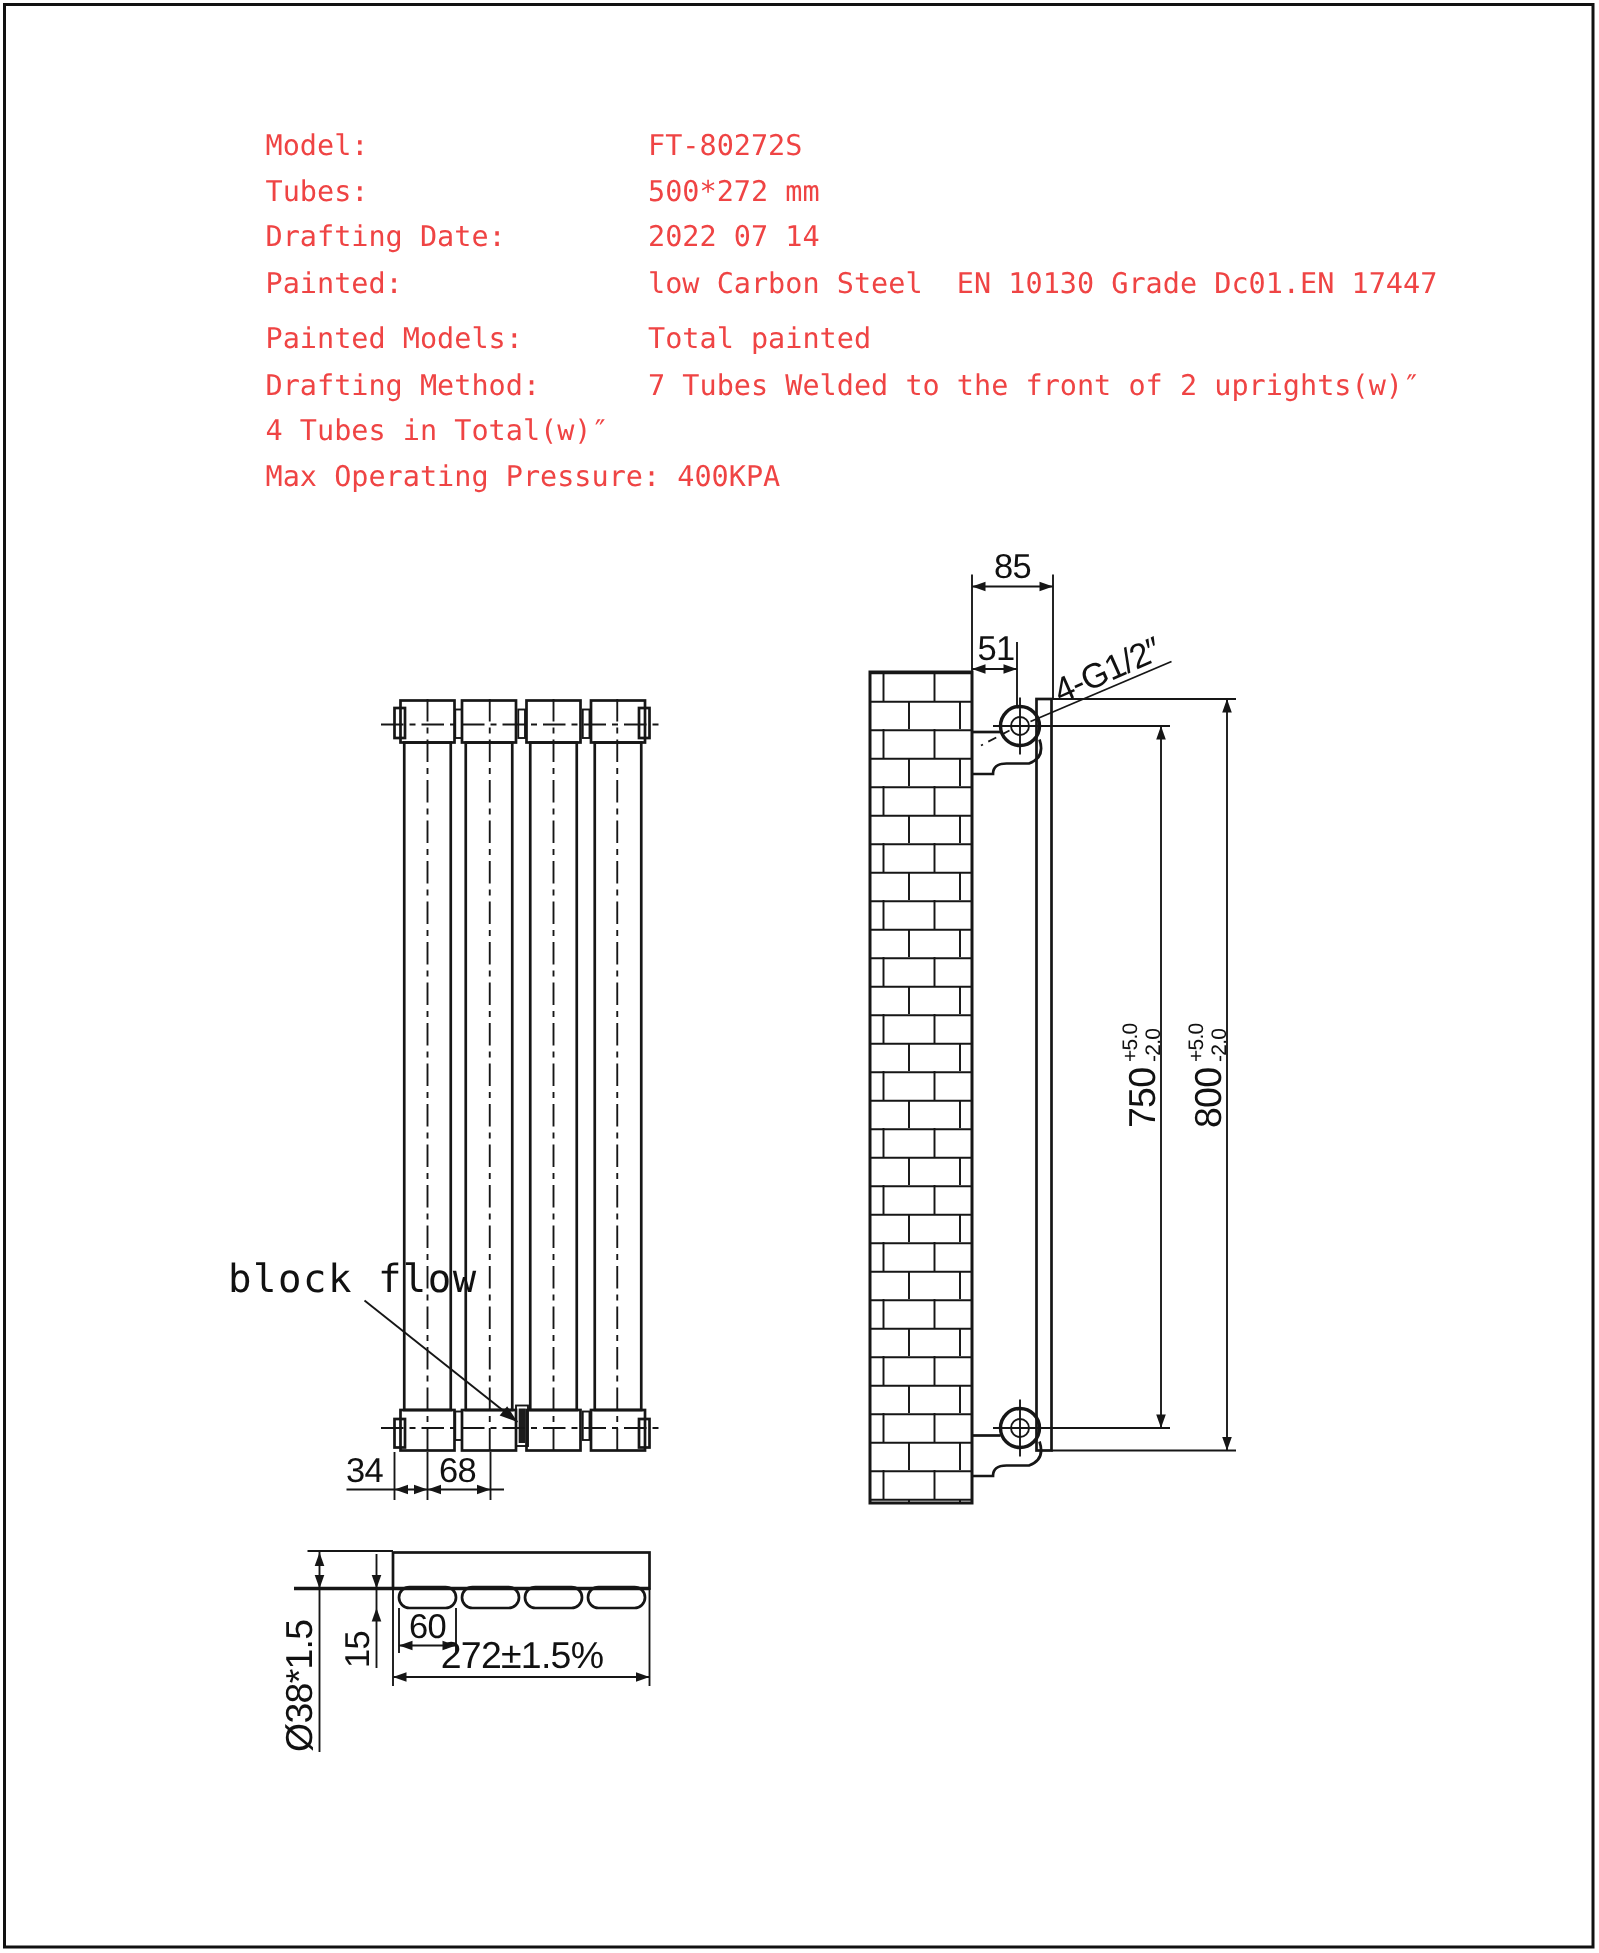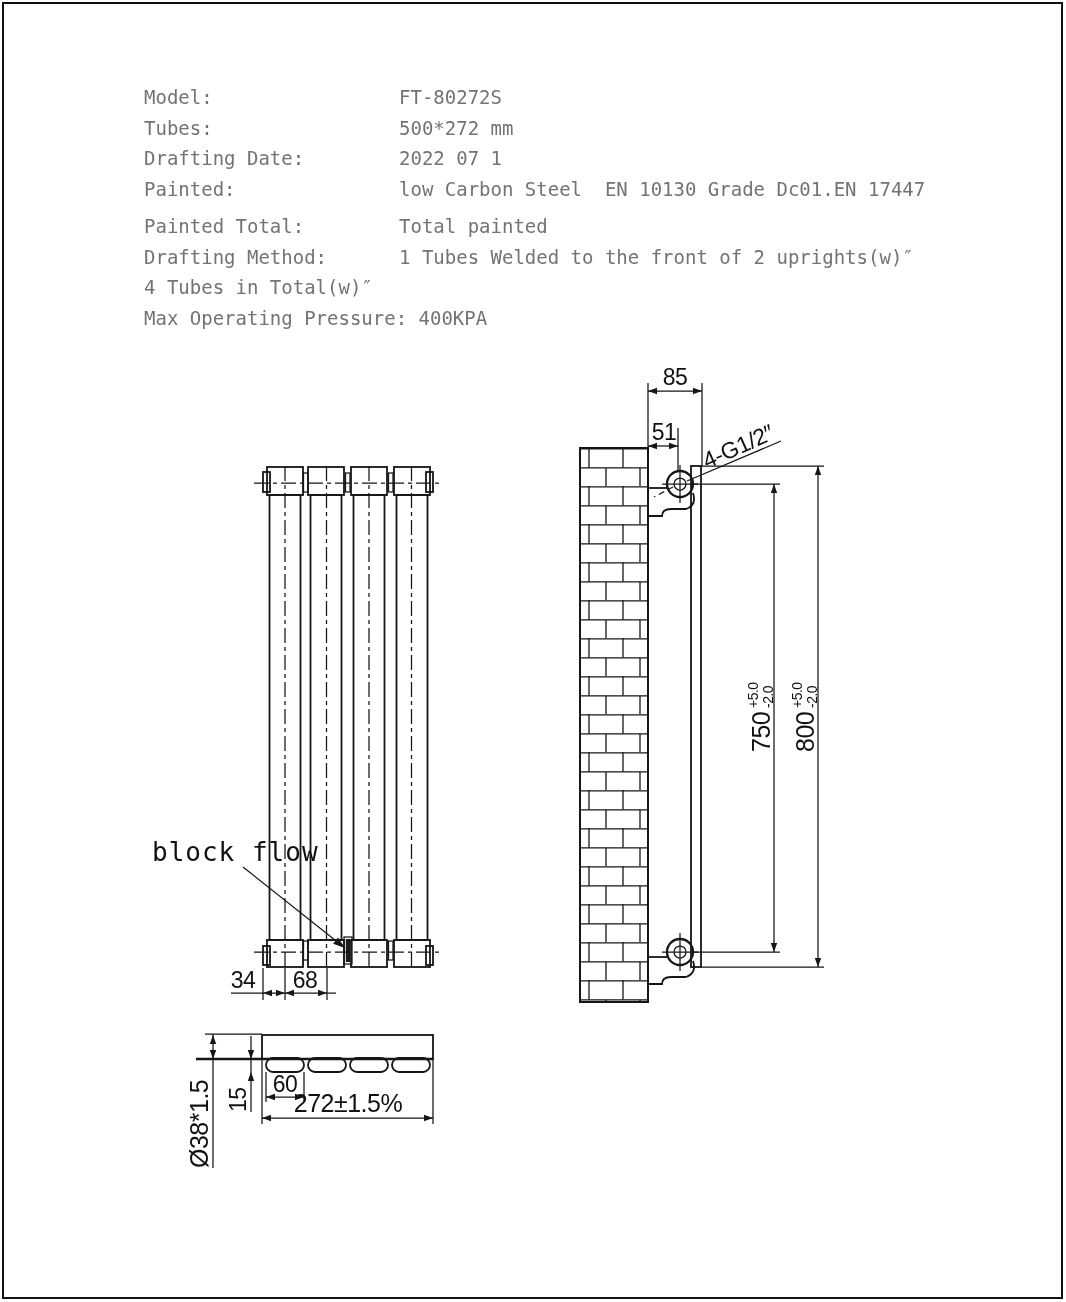--- a/index.html
+++ b/index.html
@@ -1,20 +1,20 @@
 <!DOCTYPE html>
 <html><head>
 <meta charset="utf-8">
 <style>
   html,body{margin:0;padding:0;background:#ffffff;}
   .page{position:relative;width:1066px;height:1302px;background:#ffffff;overflow:hidden;
         font-family:"DejaVu Sans Mono", monospace;color:#161616;}
   .frame{position:absolute;left:2px;top:2px;right:3px;bottom:3px;border:2px solid #111;}
   .specs{position:absolute;left:0;top:0;width:1066px;}
-  .spec-row{position:absolute;left:144px;white-space:pre;font-size:19px;line-height:22px;color:#737373;}
+  .spec-row{position:absolute;left:177px;white-space:pre;font-size:19px;line-height:22px;color:#ef4444;}
   .spec-row .lbl{display:inline-block;min-width:255px;white-space:pre;}
   .spec-row .val{white-space:pre;}
   svg{position:absolute;left:0;top:0;}
   svg .ol{fill:none;stroke:#161616;stroke-width:1.8;}
   svg .heavy{fill:none;stroke:#161616;stroke-width:2.3;}
   svg .thin{fill:none;stroke:#161616;stroke-width:1.25;}
   svg .cl{fill:none;stroke:#161616;stroke-width:1.25;stroke-dasharray:15 4 4 4;}
   svg .dash{fill:none;stroke:#161616;stroke-width:1.25;stroke-dasharray:6 4;}
   svg .ah{fill:#161616;stroke:none;}
   svg text{fill:#111;stroke:none;}
@@ -25,24 +25,24 @@
 </style>
 </head>
 <body>
 
 <div class="page">
   <div class="frame"></div>
 
   <div class="specs">
     <div class="spec-row" style="top:86px"><span class="lbl">Model:</span><span class="val">FT-80272S</span></div>
     <div class="spec-row" style="top:117px"><span class="lbl">Tubes:</span><span class="val">500*272 mm</span></div>
-    <div class="spec-row" style="top:147px"><span class="lbl">Drafting Date:</span><span class="val">2022 07 1</span></div>
+    <div class="spec-row" style="top:147px"><span class="lbl">Drafting Date:</span><span class="val">2022 07 14</span></div>
     <div class="spec-row" style="top:178px"><span class="lbl">Painted:</span><span class="val">low Carbon Steel  EN 10130 Grade Dc01.EN 17447</span></div>
-    <div class="spec-row" style="top:215px"><span class="lbl">Painted Total:</span><span class="val">Total painted</span></div>
-    <div class="spec-row" style="top:246px"><span class="lbl">Drafting Method:</span><span class="val">1 Tubes Welded to the front of 2 uprights(w)″</span></div>
+    <div class="spec-row" style="top:215px"><span class="lbl">Painted Models:</span><span class="val">Total painted</span></div>
+    <div class="spec-row" style="top:246px"><span class="lbl">Drafting Method:</span><span class="val">7 Tubes Welded to the front of 2 uprights(w)″</span></div>
     <div class="spec-row" style="top:276px"><span class="val">4 Tubes in Total(w)″</span></div>
     <div class="spec-row" style="top:307px"><span class="val">Max Operating Pressure: 400KPA</span></div>
   </div>
 
   <svg width="1066" height="1302" viewBox="0 0 1066 1302">
     <defs>
       <pattern id="bricks" x="580" y="448" width="34" height="38" patternUnits="userSpaceOnUse">
         <path d="M0,0.8 H34 M0,19.8 H34" stroke="#161616" stroke-width="1.3" fill="none"></path>
         <path d="M9,0 V19.8 M26,19.8 V38" stroke="#161616" stroke-width="1.3" fill="none"></path>
       </pattern>

